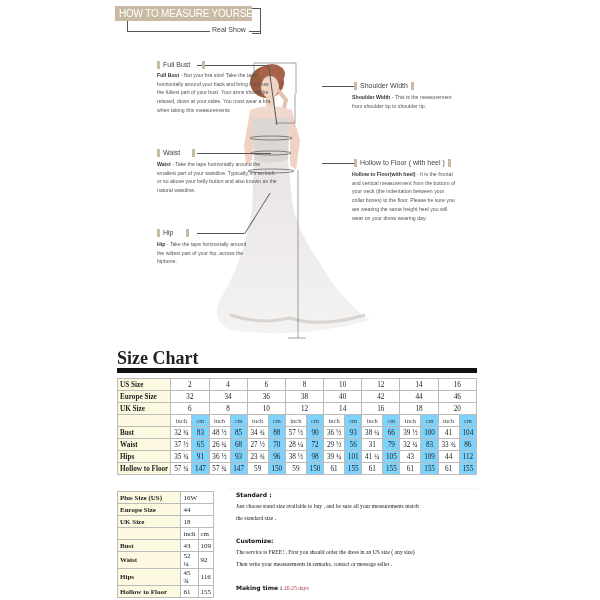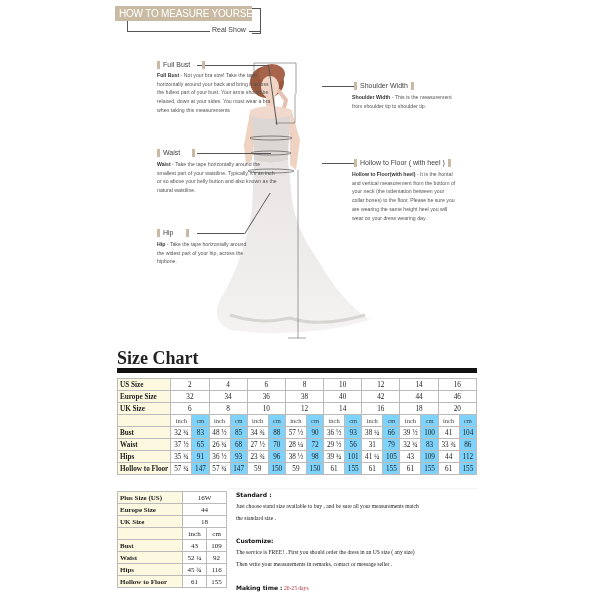--- a/index.html
+++ b/index.html
@@ -22,22 +22,22 @@
   .dress-wrap{left:200px;top:60px;width:180px;height:280px;}
   
   .sc-title{left:117px;top:348px;font-family:"Liberation Serif",serif;font-size:18px;font-weight:bold;color:#222;}
   .sc-bar{left:117px;top:368px;width:360px;height:5px;background:#111;}
   table{border-collapse:collapse;font-family:"Liberation Serif",serif;}
   .main-table{position:absolute;left:117px;top:378px;width:360px;}
   .main-table td{border:1px solid #bbb;font-size:7.2px;height:11px;padding:0 2px;text-align:center;color:#222;}
   .main-table td.rh{text-align:left;font-weight:bold;background:#fdf9e1;width:46px;white-space:nowrap;}
   .main-table tr.unit td{color:#444;font-size:6.5px;}
   .main-table td.cm{background:#7dd3fc;}
-  .plus-table{position:absolute;left:117px;top:491px;width:110px;}
-  .plus-table td{border:1px solid #bbb;font-size:7px;height:11px;padding:0 2px;text-align:center;color:#222;}
+  .plus-table{position:absolute;left:117px;top:491px;width:97px;}
+  .plus-table td{border:1px solid #bbb;font-size:7px;height:11px;padding:0 2px;color:#222;}
   .plus-table td.rh{text-align:left;font-weight:bold;background:#fdf9e1;width:60px;}
   .info{left:236px;font-family:"Liberation Serif",serif;font-size:5.6px;color:#222;}
   .info-h{font-family:"DejaVu Sans",sans-serif;font-weight:bold;font-size:6px;color:#111;}
   .red{color:#b03040;}
   .shadow-line{left:228px;top:488px;width:250px;height:2px;background:linear-gradient(#f2f2f2,#fff);}
 </style>
 </head>
 <body>
 
 <div class="abs hdr-banner">HOW TO MEASURE YOURSELF</div>

